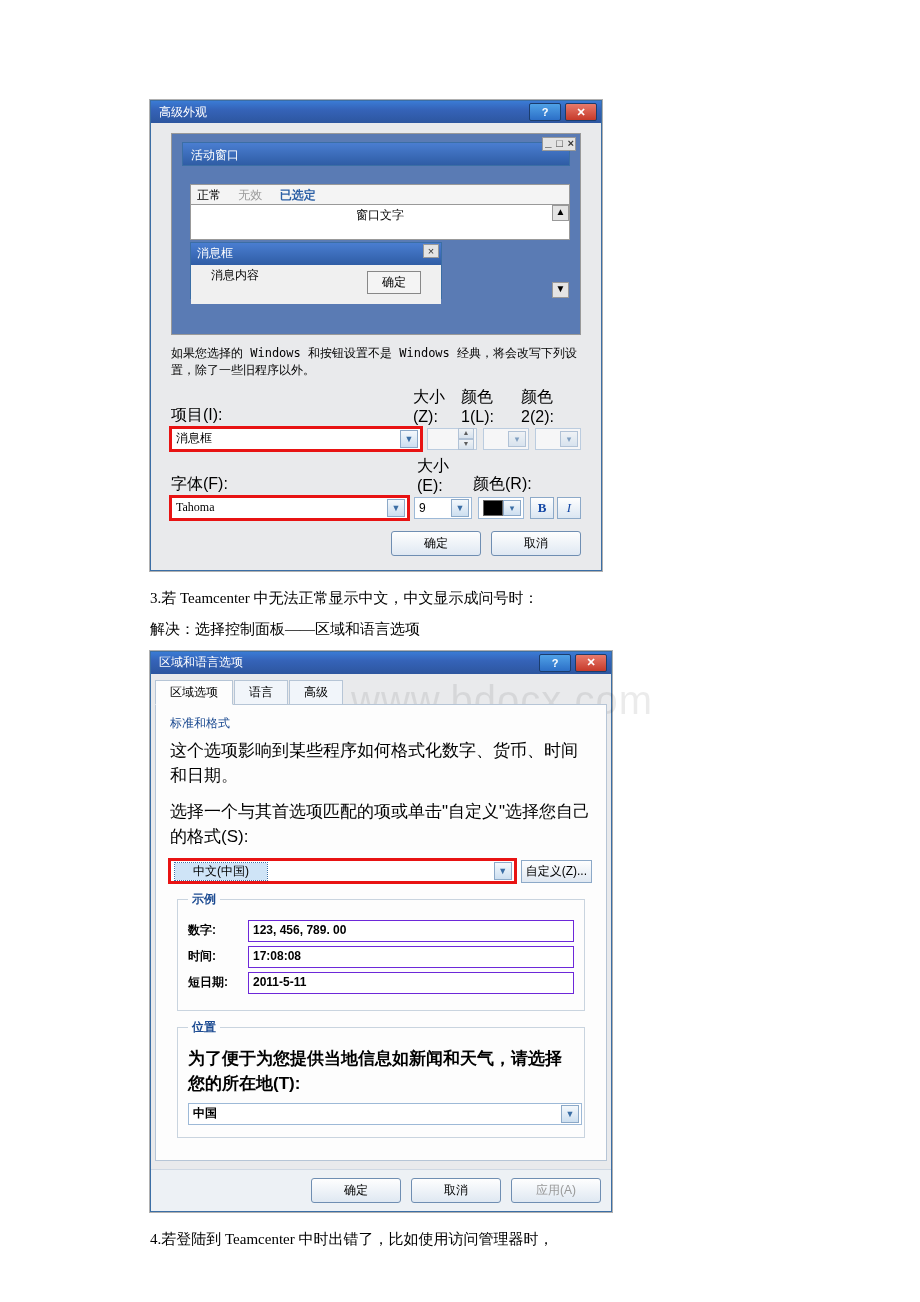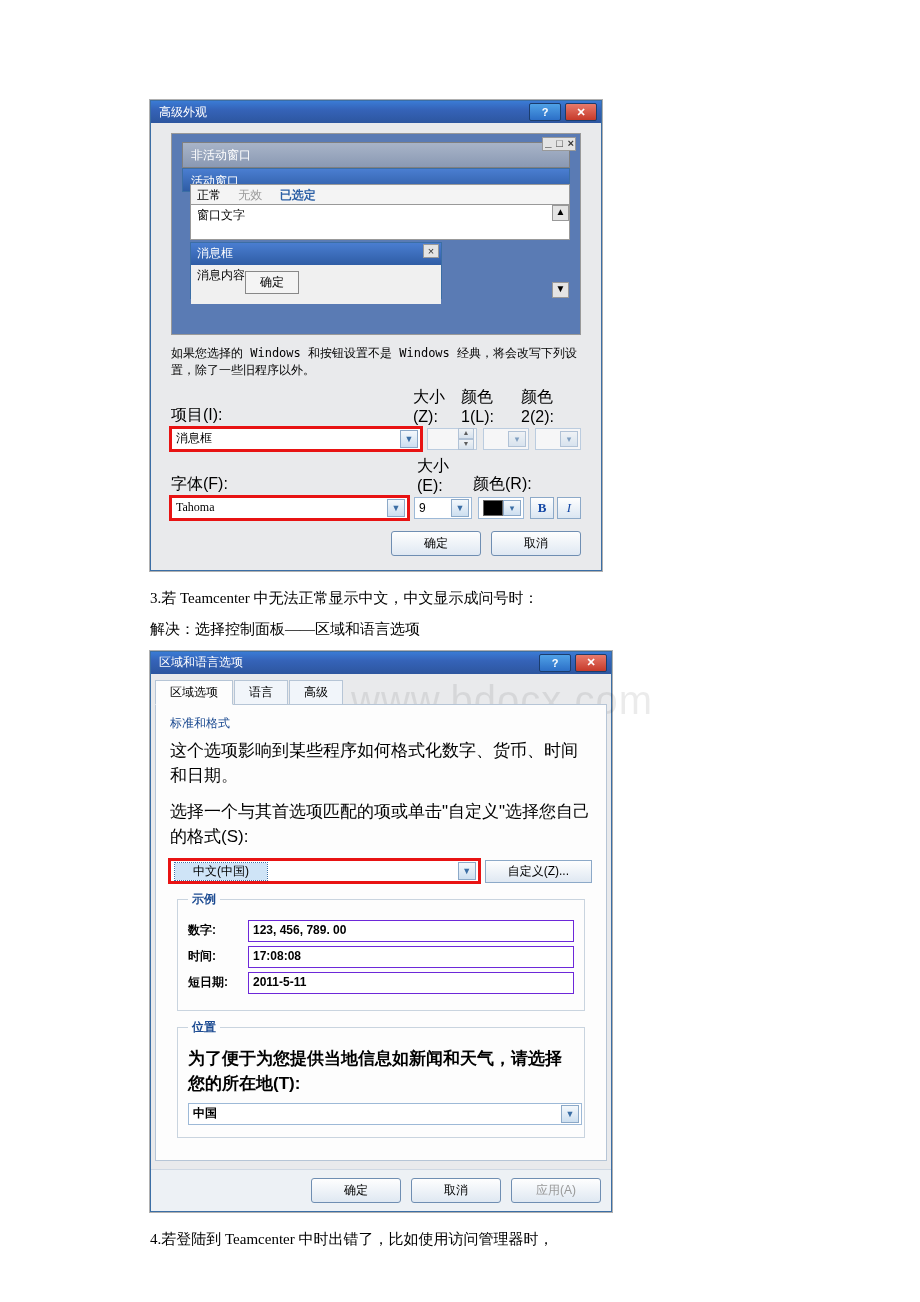--- a/index.html
+++ b/index.html
@@ -81,39 +81,39 @@
     border: 1px solid #999;
     font-size: 12px; padding: 2px 6px;
   }
   .p-menubar span { margin-right: 14px; }
   .m-dis { color:#999; }
   .m-sel { color:#2b5fa5; font-weight:bold; }
   .p-textarea {
     position: absolute;
     top: 70px; left: 18px; right: 10px; height: 30px;
     background: #fff; border: 1px solid #999;
-    font-size: 12px; padding: 2px 6px;
+    font-size: 12px; padding: 2px 6px; text-align: center;
   }
   .p-scroll-up {
     position: absolute; right:11px; top:71px;
     width:15px;height:14px; background:#e4e4e4;border:1px solid #999;
     font-size:10px; text-align:center;
   }
   .p-msgbox {
     position: absolute;
     top: 108px; left: 18px; width: 250px; height: 55px;
     border: 1px solid #3b6ea5;
   }
   .p-msgbox-title {
     height: 18px; background: linear-gradient(#4a7ed1,#2f5da5);
     color:#fff; font-size:12px; padding:2px 6px; position:relative;
   }
   .p-msgbox-body {
-    background:#f0f0f0; height:35px; padding:2px 6px; font-size:12px;
-    display:flex; align-items:flex-start; 
+    background:#f0f0f0; height:35px; padding:2px 20px; font-size:12px;
+    display:flex; align-items:flex-start; justify-content:space-between;
   }
   .p-btn {
     background:#f4f4f4; border:1px solid #888; padding:2px 14px; font-size:12px;
     margin-top:4px;
   }
   .p-scroll-down {
     position: absolute; right:11px; top:148px;
     width:15px;height:14px; background:#e4e4e4;border:1px solid #999;
     font-size:10px; text-align:center;
   }
@@ -179,21 +179,21 @@
   }
   .fieldset-label{color:#1b4a91;font-size:12px;}
   .desc{font-size:17px; margin:6px 0 10px 0; line-height:1.5;}
   .sample-row { display:flex; align-items:center; margin:4px 0; font-size:12px; }
   .sample-row .slabel{ width:60px; }
   .sample-row .sval{
     flex:1; border:1px solid #6d28d9; background:#fff; padding:2px 4px; height:16px;
   }
   .loc-dd { width:100%; }
   .custom-btn{
-    padding:2px 22px; margin-left:6px; font-size:12px;
+    padding:2px 4px; margin-left:6px; font-size:12px;
     border:1px solid #8ca9c8; background:linear-gradient(#fefefe,#dfe8f2);
   }
   .region-dlg-body{padding:4px 0 8px 0;}
   .region-footer{
     background:#edf1f5; padding:8px 10px; display:flex; justify-content:flex-end; gap:10px;
     border-top:1px solid #cfd8e3;
   }
   fieldset{border:1px solid #c9d4df; margin:8px 7px; padding:8px 10px 12px 10px;font-weight:bold;}
   legend{padding:0 4px;}
 </style>
@@ -209,24 +209,20 @@
         <div class="tb-btn help-btn">
             <span>?</span>
           </div>
         <div class="tb-btn close-btn">
             <span>✕</span>
           </div>
       </div>
     </div>
     <div class="adv-body">
       <div class="preview">
-        <div class="p-inactive">
-          <div class="p-titletext">非活动窗口</div>
-          <div class="win-ctrl">_ □ ×</div>
-        </div>
         <div class="p-active">
           <div class="p-titletext">活动窗口</div>
           <div class="win-ctrl">_ □ ×</div>
         </div>
         <div class="p-menubar">
           <span>正常</span>
           <span class="m-dis">无效</span>
           <span class="m-sel">已选定</span>
         </div>
         <div class="p-textarea">

